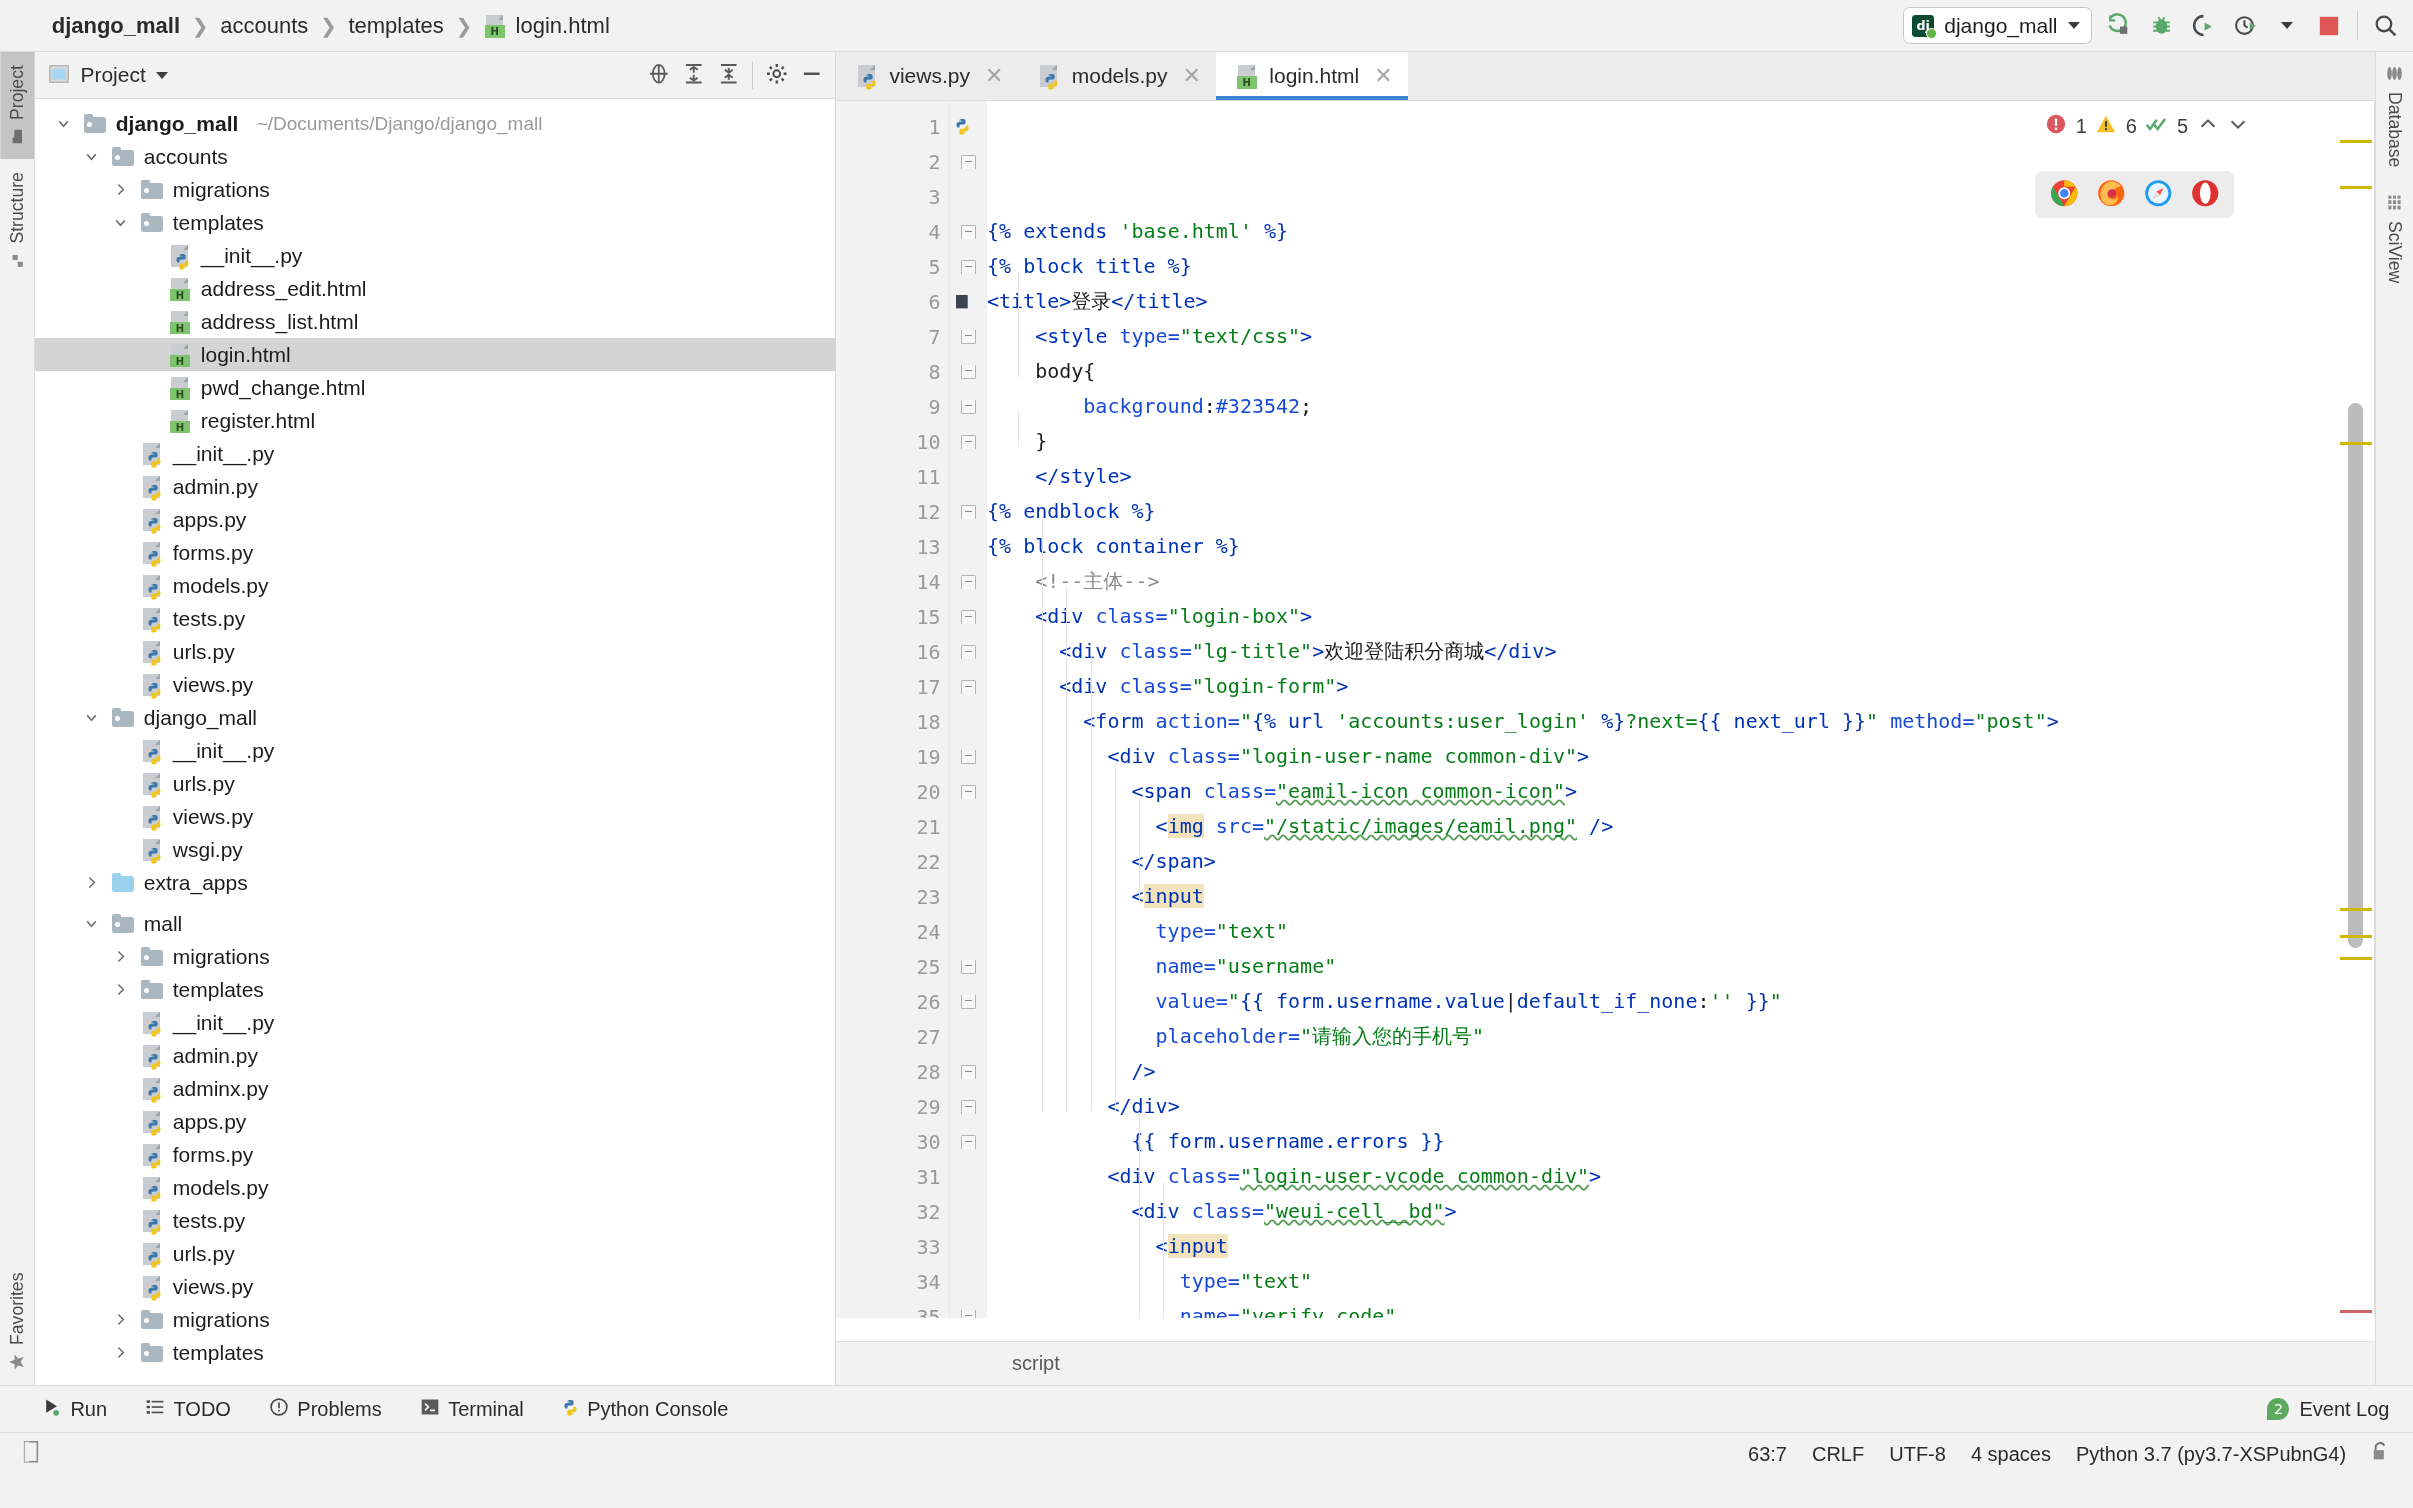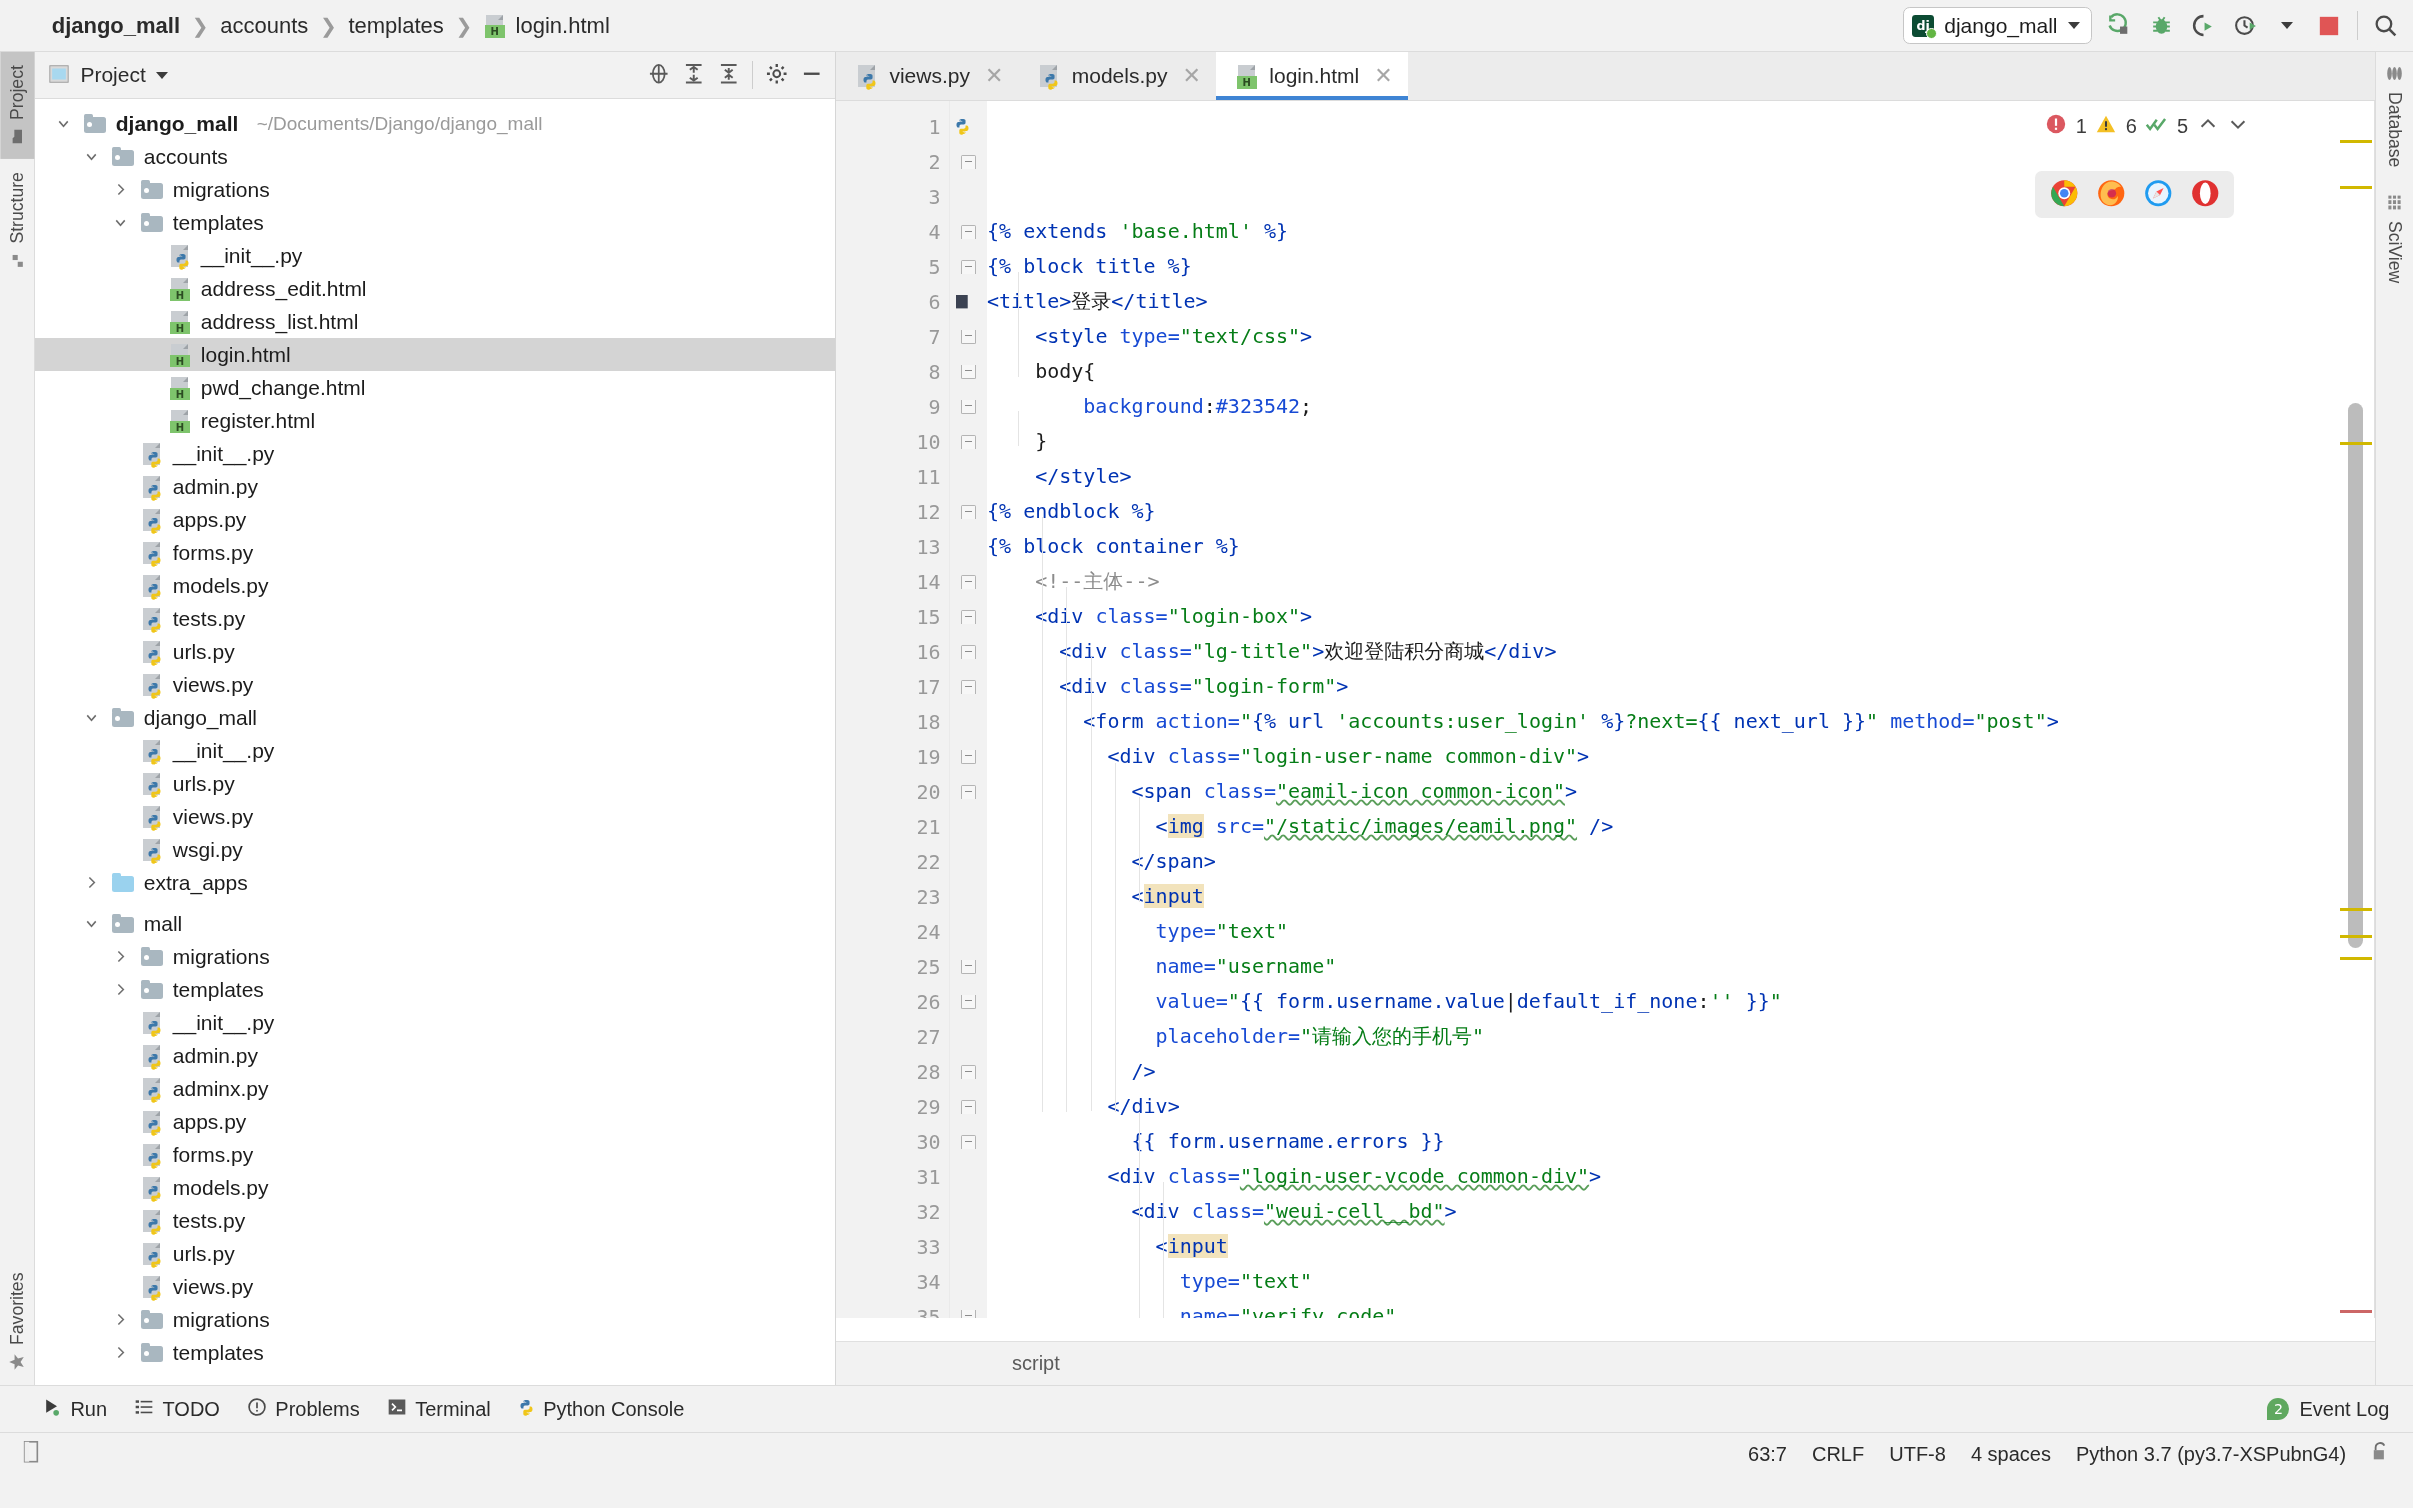--- a/index.html
+++ b/index.html
@@ -145,21 +145,21 @@
   .sbtrack { position: absolute; right: 0; top: 0; bottom: 0; width: 0.8px; background: #e0e0e0; }
 
   .bcfooter { height: 44px; min-height: 44px; background: #f2f2f2; border-top: 0.8px solid #e0e0e0; display: flex; align-items: center; padding-left: 176px; font-size: 20px; color: #5a5a5a; margin-top: 23px; }
 
   
   .rightrail { width: 38px; min-width: 38px; background: #f2f2f2; border-left: 0.8px solid #dcdcdc; display: flex; flex-direction: column; align-items: center; }
 
   
   .toolwindowbar {
     height: 47px; min-height: 47px; background: #f2f2f2; border-top: 0.8px solid #dcdcdc;
-    display: flex; align-items: center; gap: 27px; padding-left: 42px; font-size: 20px; color: #2b2b2b;
+    display: flex; align-items: center; gap: 38px; padding-left: 42px; font-size: 20px; color: #2b2b2b;
   }
   .twb-item { display: flex; align-items: center; gap: 8.4px; cursor: pointer; }
   .twb-right { margin-left: auto; display: flex; align-items: center; gap: 10px; padding-right: 23.5px; }
   .badge2 {
     background: #5fa85f; color: #fff; border-radius: 50% 50% 50% 0; width: 22px; height: 22px;
     font-size: 14.2px; display:flex; align-items:center; justify-content:center; font-family:"DejaVu Sans",sans-serif;
   }
   .statusbar {
     height: 44px; min-height: 44px; background: #f2f2f2; border-top: 0.8px solid #dcdcdc;
     display: flex; align-items: center; padding: 0 23.5px 0 20px; font-size: 20px; color: #2b2b2b;

